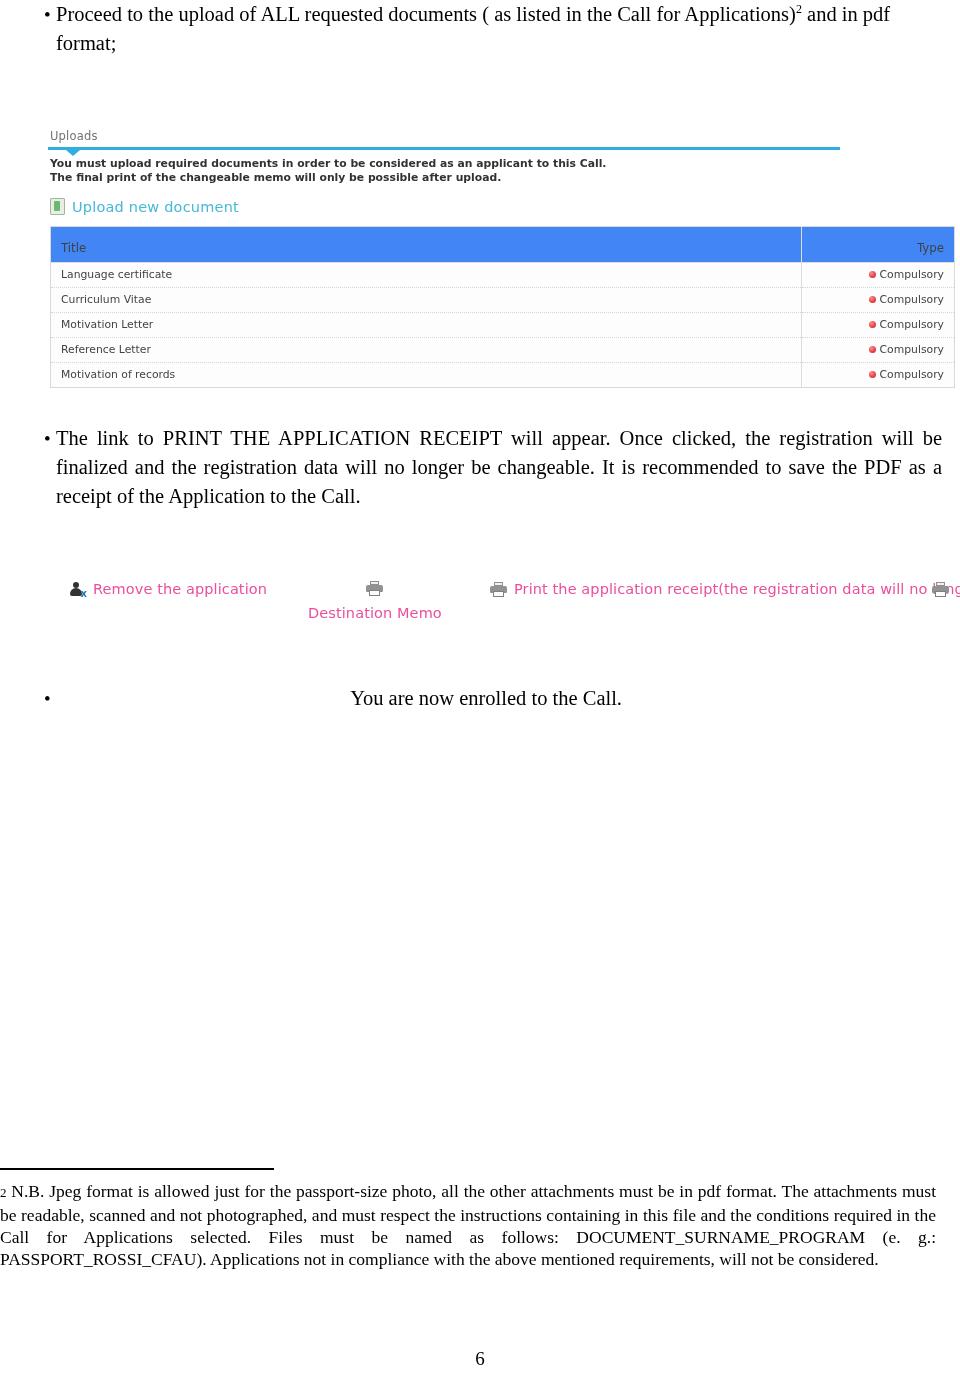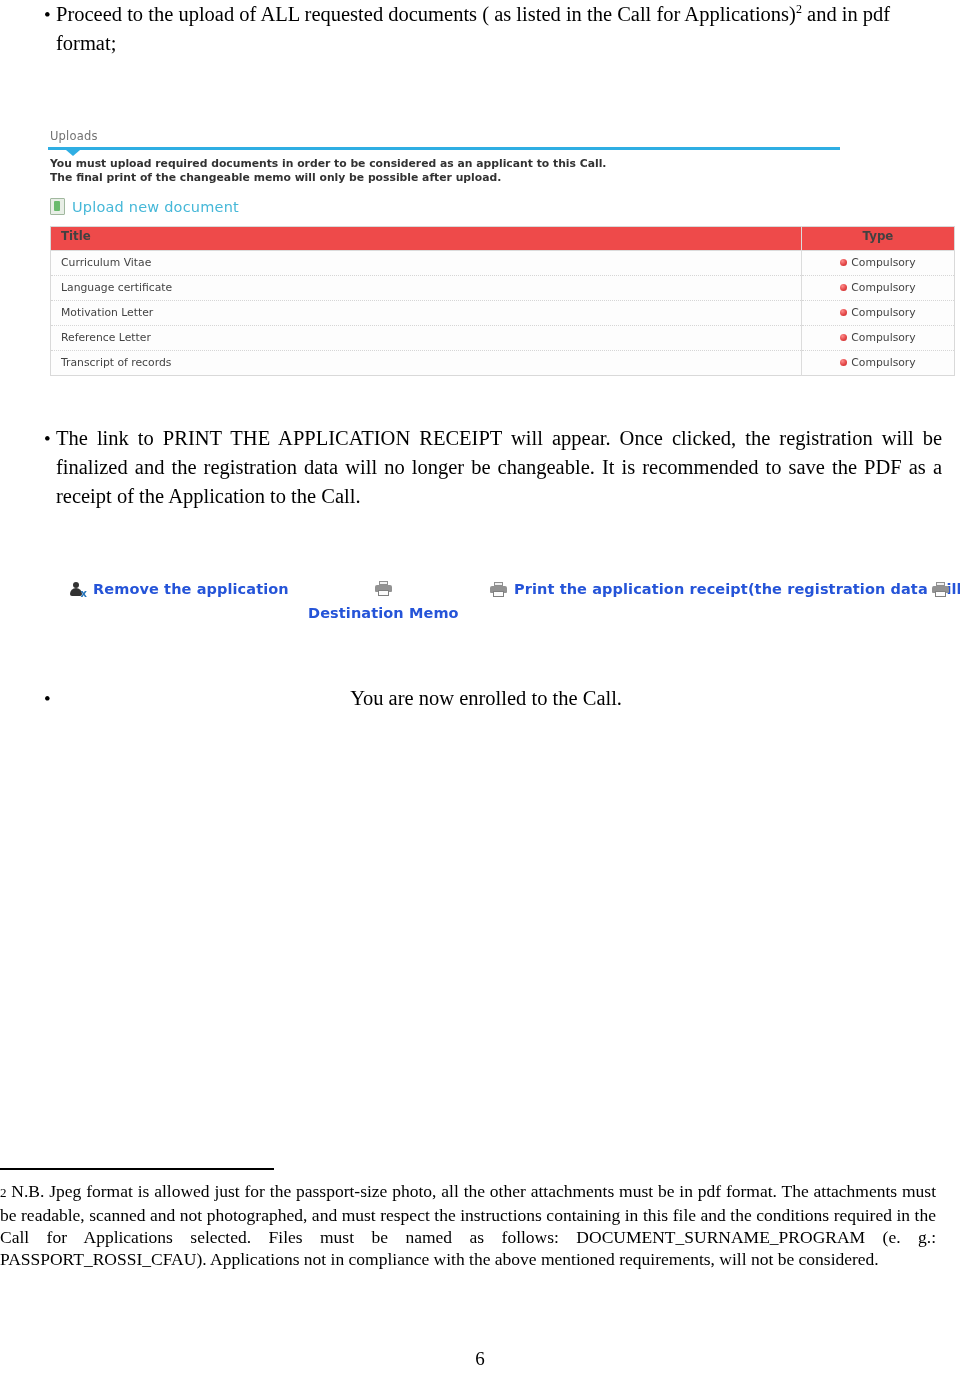--- a/index.html
+++ b/index.html
@@ -153,33 +153,33 @@
     position: absolute;
     left: 10px;
     top: 98px;
     width: 905px;
     border: 1px solid #d9d9d9;
     border-collapse: collapse;
     background: #ffffff;
     table-layout: fixed;
   }
   .uploads-table th {
-    background: #ef4444;
+    background: #3b82f6;
     font-size: 11.8px;
-    font-weight: 700;
+    font-weight: 400;
     color: #3a3a3a;
     text-align: left;
-    padding: 2px 10px 7px 10px;
+    padding: 14px 10px 7px 10px;
     border-bottom: 1px solid #dcdcdc;
   }
   .uploads-table th.col-type,
   .uploads-table td.col-type {
     border-left: 1px solid #dcdcdc;
     width: 132px;
-    text-align: center;
+    text-align: right;
   }
   .uploads-table td {
     font-size: 10.8px;
     color: #3b3b3b;
     padding: 5px 10px 6px 10px;
     border-bottom: 1px dotted #d6d6d6;
     white-space: nowrap;
   }
   .uploads-table tr:last-child td { border-bottom: none; }
   .type-cell {
@@ -209,22 +209,22 @@
   }
   .tool-action {
     position: absolute;
     display: flex;
     align-items: center;
     gap: 7px;
     white-space: nowrap;
   }
   .tool-label {
     font-size: 14.5px;
-    color: #1d4ed8;
-    font-weight: 700;
+    color: #ec4899;
+    font-weight: 400;
     letter-spacing: .1px;
   }
   #action-remove { left: 0px; top: 3px; }
   #action-memo   { left: 238px; top: 3px; flex-direction: column; }
   #action-print  { left: 420px; top: 3px; }
 
   
   .icon-remove-user {
     position: relative;
     width: 16px;
@@ -351,49 +351,49 @@
 
   <table class="uploads-table">
     <thead>
       <tr>
         <th class="col-title">Title</th>
         <th class="col-type">Type</th>
       </tr>
     </thead>
     <tbody id="uploads-tbody">
         <tr>
-          <td class="col-title">Curriculum Vitae</td>
+          <td class="col-title">Language certificate</td>
           <td class="col-type"><span class="type-cell">
               <span class="bullet-dot-red"></span>
               <span>Compulsory</span>
             </span></td>
         </tr>
         <tr>
-          <td class="col-title">Language certificate</td>
+          <td class="col-title">Curriculum Vitae</td>
           <td class="col-type"><span class="type-cell">
               <span class="bullet-dot-red"></span>
               <span>Compulsory</span>
             </span></td>
         </tr>
         <tr>
           <td class="col-title">Motivation Letter</td>
           <td class="col-type"><span class="type-cell">
               <span class="bullet-dot-red"></span>
               <span>Compulsory</span>
             </span></td>
         </tr>
         <tr>
           <td class="col-title">Reference Letter</td>
           <td class="col-type"><span class="type-cell">
               <span class="bullet-dot-red"></span>
               <span>Compulsory</span>
             </span></td>
         </tr>
         <tr>
-          <td class="col-title">Transcript of records</td>
+          <td class="col-title">Motivation of records</td>
           <td class="col-type"><span class="type-cell">
               <span class="bullet-dot-red"></span>
               <span>Compulsory</span>
             </span></td>
         </tr>
       </tbody>
   </table>
 </div>
 
 <div class="doc-bullet" id="bullet-print">

